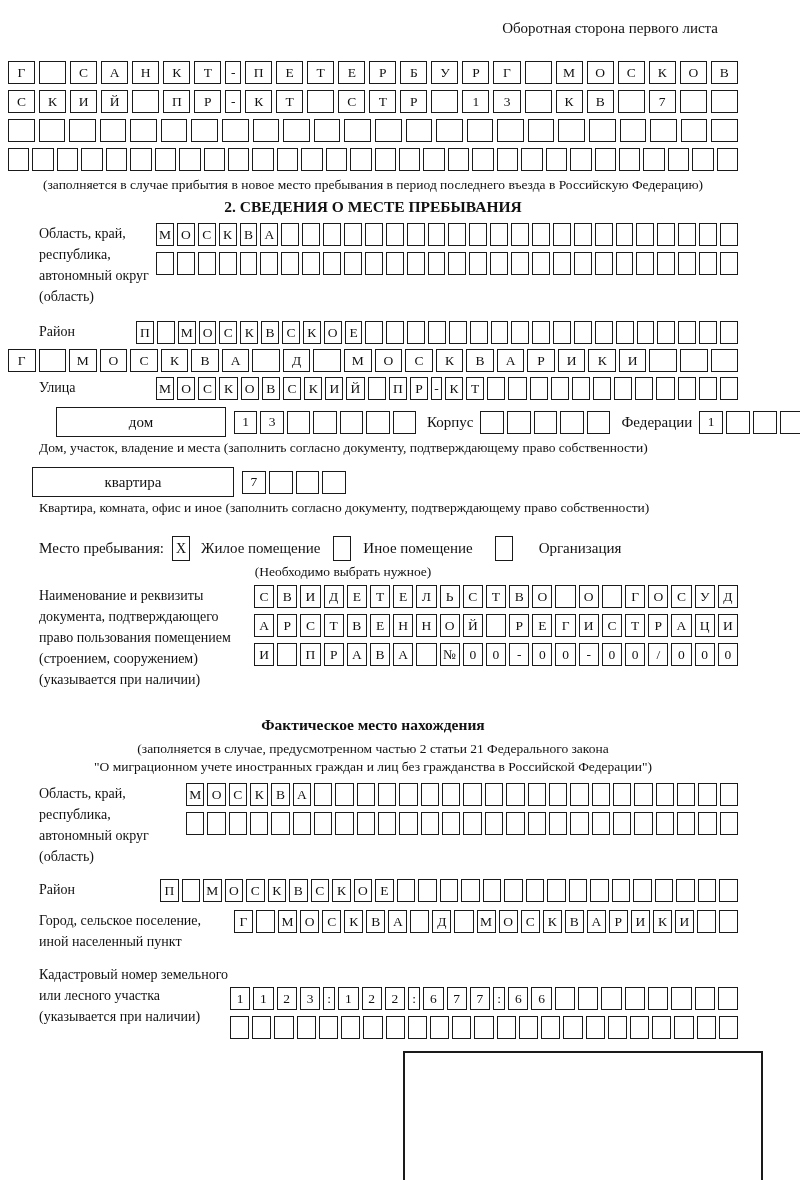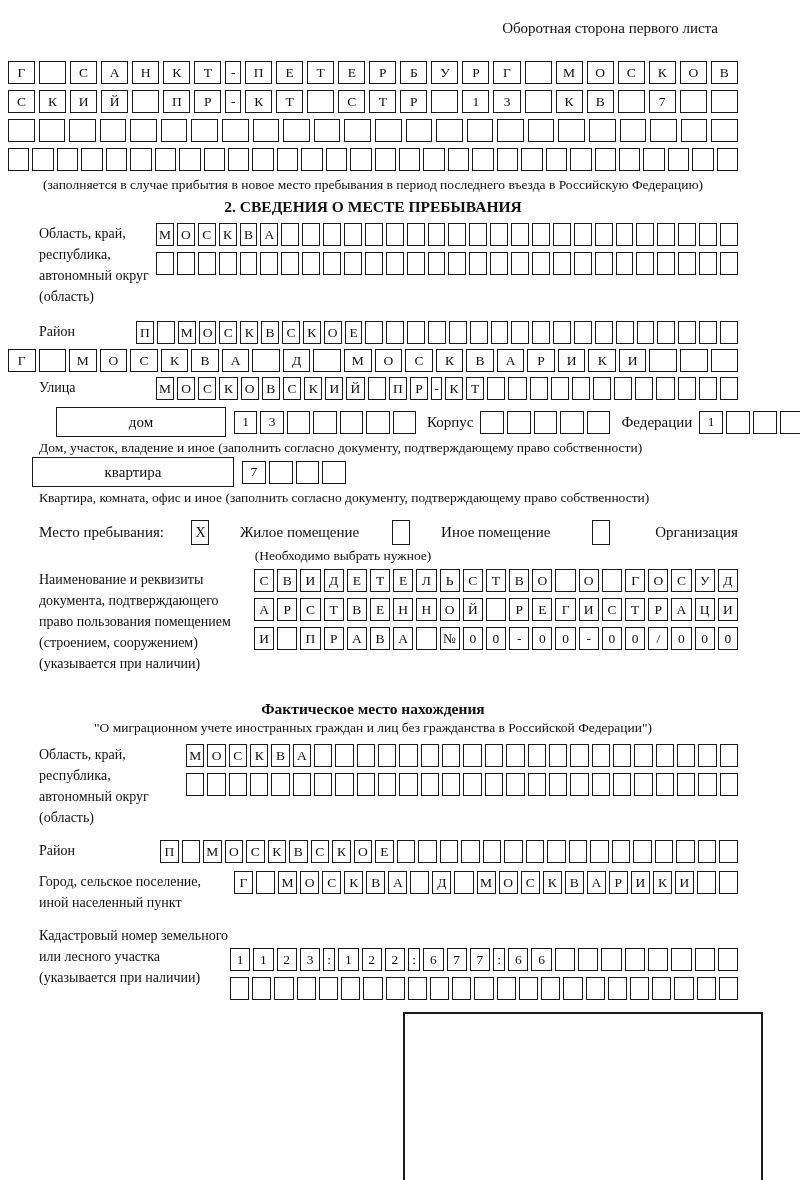--- a/index.html
+++ b/index.html
@@ -59,23 +59,23 @@
   .house-box { width:170px; }
   .apt-box { width:202px; }
   .inline-label { font-size:15px; padding:0 7px 0 11px; white-space:nowrap; }
   .house-cells { width:182px; }
   .korpus-cells { width:130px; }
   .stroenie-cells { width:104px; }
   .apt-cells { width:104px; margin-left:8px; }
   .gap8 { width:8px; flex:none; }
 
   .small-note { margin-top:3px; font-size:13.5px; padding-left:31px; }
-  .apt-row { margin-top:1px; margin-left:24px; align-items:center; }
-
-  .stay-row { margin-top:14px; align-items:center; padding-left:31px; font-size:15px;justify-content:space-between; }
+  .apt-row { margin-top:11px; margin-left:24px; align-items:center; }
+
+  .stay-row { margin-top:20px; align-items:center; padding-left:31px; font-size:15px; }
   .checkbox {
     width:18px; height:25px; border:1.6px solid #1a1a1a; flex:none;
     display:flex; align-items:center; justify-content:center; font-size:14px;
   }
   .stay-label { white-space:nowrap; }
   .needed-note { margin-left:120px; width:430px; text-align:center; font-size:13.5px; margin-top:3px; }
 
   .doc-row { margin-top:5px; }
 
   .fact-title { margin-top:26px; }
@@ -402,21 +402,21 @@
         <div class="cell"></div>
       </div>
     <div class="inline-label">Федерации</div>
     <div class="cells dense fixed stroenie-cells">
         <div class="cell">1</div>
         <div class="cell"></div>
         <div class="cell"></div>
         <div class="cell"></div>
       </div>
   </div>
-  <div class="small-note">Дом, участок, владение и иное (заполнить согласно документу, подтверждающему право собственности)</div>
+  <div class="small-note">Дом, участок, владение и места (заполнить согласно документу, подтверждающему право собственности)</div>
 
   <div class="frow apt-row">
     <div class="named-box apt-box">
         <span>квартира</span>
       </div>
     <div class="cells dense fixed apt-cells">
         <div class="cell">7</div>
         <div class="cell"></div>
         <div class="cell"></div>
         <div class="cell"></div>
@@ -510,20 +510,21 @@
           <div class="cell">0</div>
           <div class="cell">/</div>
           <div class="cell">0</div>
           <div class="cell">0</div>
           <div class="cell">0</div>
         </div>
     </div>
   </div>
 
   <div class="section-title fact-title">Фактическое место нахождения</div>
+  <div class="center-note fact-note">(заполняется в случае, предусмотренном частью 2 статьи 21 Федерального закона</div>
   <div class="center-note fact-note2">"О миграционном учете иностранных граждан и лиц без гражданства в Российской Федерации")</div>
 
   <div class="frow fregion-row">
     <div class="flabel w-fregion">Область, край, республика, автономный округ (область)</div>
     <div class="rows">
       <div class="cells dense">
           <div class="cell">М</div>
           <div class="cell">О</div>
           <div class="cell">С</div>
           <div class="cell">К</div>

